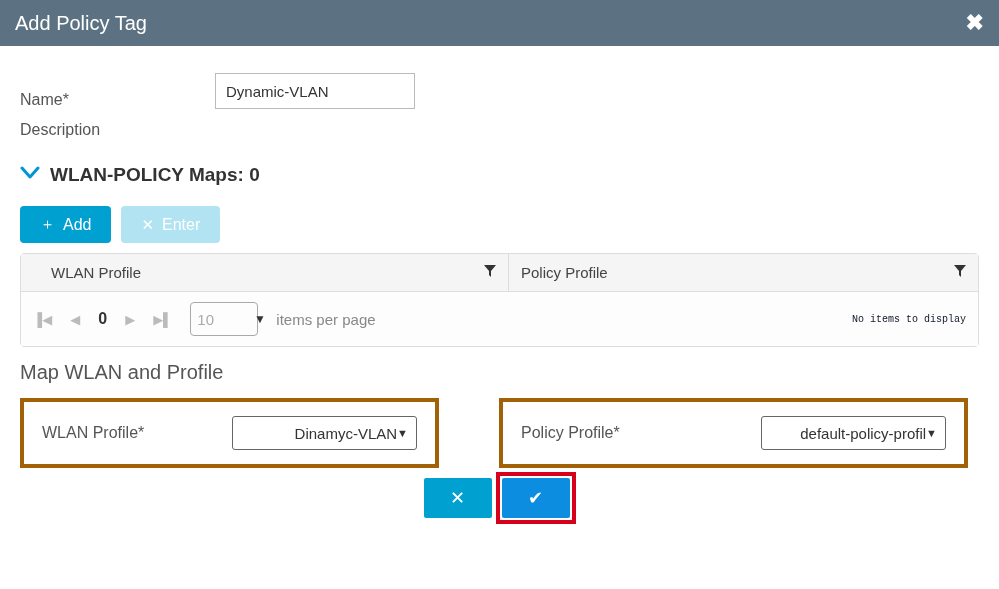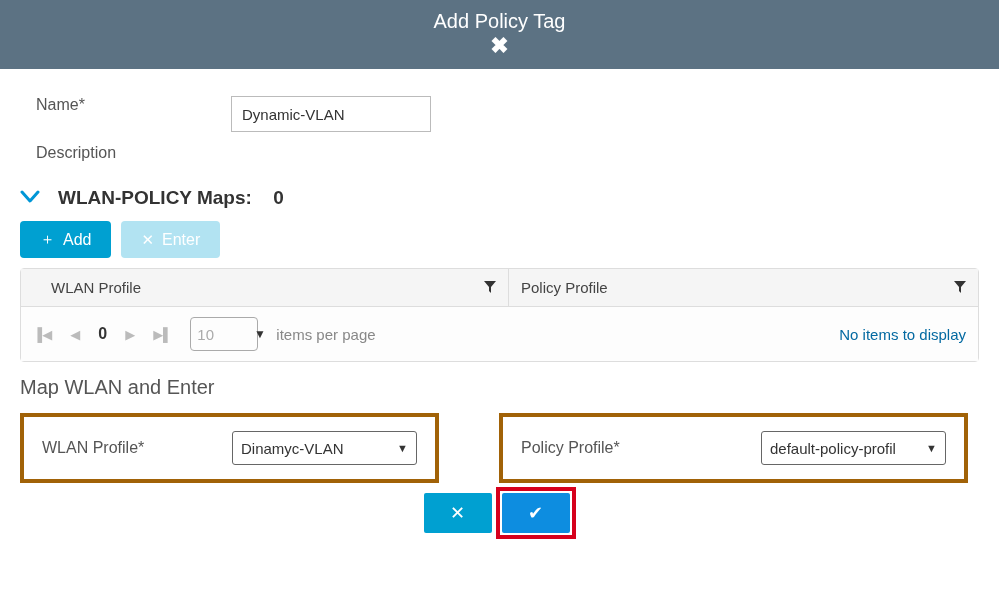--- a/index.html
+++ b/index.html
@@ -1,61 +1,61 @@
 <!DOCTYPE html>
 <html><head>
   <meta charset="utf-8">
   <style>
     * { box-sizing: border-box; margin: 0; padding: 0; }
     body { font-family: Arial, Helvetica, sans-serif; font-size: 15px; color: #333; background: #fff; width: 999px; height: 589px; overflow: hidden; }
     
-    .dialog-header { background: #5c7283; color: #fff; padding: 10px 15px; display: flex; align-items: center; justify-content: space-between; flex-direction: column; }
+    .dialog-header { background: #5c7283; color: #fff; padding: 10px 15px; display: flex; align-items: center; justify-content: space-between; }
     .dialog-title { font-size: 20px; font-weight: normal; }
     .close-icon { font-size: 22px; font-weight: bold; cursor: pointer; color: #fff; }
     
     .content { padding: 15px 20px; }
     
-    .form-row { display: flex; align-items: flex-start; margin: 12px 16px; }
+    .form-row { display: flex; align-items: flex-end; margin: 12px 0; }
     .form-label { width: 195px; font-size: 16px; color: #555; }
     .text-input { width: 200px; height: 36px; padding: 4px 10px; border: 1px solid #bbb; border-radius: 0; font-size: 15px; color: #333; }
     .text-input::placeholder { color: #999; }
     
-    .section-title { display: flex; align-items: flex-end; margin: 25px 0 12px 0; font-size: 19px; font-weight: bold; color: #333; gap: 8px; }
+    .section-title { display: flex; align-items: flex-start; margin: 25px 0 20px 0; font-size: 19px; font-weight: bold; color: #333; }
     .chevron { color: #0096d6; font-size: 18px; margin-right: 10px; display: inline-block; }
     .section-title .count-num { font-weight: bold; }
     
     .action-buttons { display: flex; gap: 10px; margin-bottom: 10px; }
     .btn { display: inline-flex; align-items: center; padding: 9px 20px; border: none; border-radius: 4px; font-size: 16px; cursor: pointer; color: #fff; }
     .btn-add { background: #00a0d1; }
     .btn-delete { background: #b2e3f2; color: #fff; }
     .btn .icon { margin-right: 8px; font-size: 15px; }
     
     .table-container { border: 1px solid #ddd; border-radius: 4px; margin-bottom: 14px; }
     .table-header-row { display: flex; background: #f5f5f5; border-bottom: 1px solid #ddd; }
-    .th { flex: 1; padding: 10px 12px; font-size: 15px; color: #444; display: flex; align-items: flex-end; justify-content: space-between; border-right: 1px solid #ddd; }
+    .th { flex: 1; padding: 10px 12px; font-size: 15px; color: #444; display: flex; align-items: flex-start; justify-content: space-between; border-right: 1px solid #ddd; }
     .th:first-child { padding-left: 30px; }
     .th:last-child { border-right: none; }
     .filter-icon { color: #444; font-size: 14px; }
     
     .table-footer { display: flex; align-items: center; justify-content: space-between; padding: 10px 12px; background: #fdfdfd; }
     .pager { display: flex; align-items: center; gap: 18px; color: #aaa; }
     .pager-btn { font-size: 13px; color: #bbb; cursor: pointer; }
     .page-num { font-weight: bold; color: #333; font-size: 16px; }
     .page-size-select { width: 68px; height: 34px; border: 1px solid #aaa; border-radius: 4px; padding: 4px 6px; font-size: 15px; display: flex; align-items: center; justify-content: space-between; cursor: pointer; gap: 40px; }
     .page-size-select .caret { color: #333; font-size: 12px; }
     .items-per-page-label { color: #888; font-size: 15px; }
-    .no-items { color: #0369a1; font-size: 15px; }
+    .no-items { color: #0f172a; font-size: 10px; font-family: Liberation Mono, monospace; }
     
     .map-title { font-size: 20px; color: #555; margin: 6px 0 14px 0; font-weight: normal; }
     
     .map-row { display: flex; align-items: center; gap: 60px; }
     .map-group { border: 4px solid #a16207; padding: 14px 18px; display: flex; align-items: center; }
     .map-label { width: 190px; font-size: 16px; color: #555; }
     .map-group.right .map-label { width: 240px; }
-    .dropdown { width: 185px; height: 34px; border: 1px solid #666; border-radius: 3px; padding: 4px 8px; font-size: 15px; display: flex; align-items: center; justify-content: space-between; cursor: pointer; background: #fff; }
+    .dropdown { width: 185px; height: 34px; border: 1px solid #666; border-radius: 3px; padding: 4px 8px; font-size: 15px; display: flex; align-items: center; justify-content: flex-end; cursor: pointer; background: #fff; }
     .dropdown .caret { color: #333; font-size: 11px; }
     
     .confirm-row { display: flex; align-items: center; justify-content: center; margin-top: 4px; }
     .icon-btn { width: 68px; height: 40px; display: inline-flex; align-items: center; justify-content: center; border: none; cursor: pointer; color: #fff; font-size: 18px; border-radius: 2px; }
     .icon-btn.cancel { background: #00a0d1; margin-right: 4px; }
     .confirm-wrap { border: 4px solid #d6001c; padding: 2px; }
     .icon-btn.confirm { background: #0d8de0; }
   </style>
 </head>
 <body>
@@ -127,21 +127,21 @@
         <div class="page-size-select">
           <span>10</span>
           <span class="caret">▼</span>
         </div>
         <span class="items-per-page-label">items per page</span>
       </div>
       <span class="no-items">No items to display</span>
     </div>
   </div>
 
-  <h3 class="map-title">Map WLAN and Enter</h3>
+  <h3 class="map-title">Map WLAN and Profile</h3>
 
   <div class="map-row">
     <div class="map-group">
       <span class="map-label">WLAN Profile*</span>
       <div class="dropdown">
         <span>Dinamyc-VLAN</span>
         <span class="caret">▼</span>
       </div>
     </div>
     <div class="map-group right">

